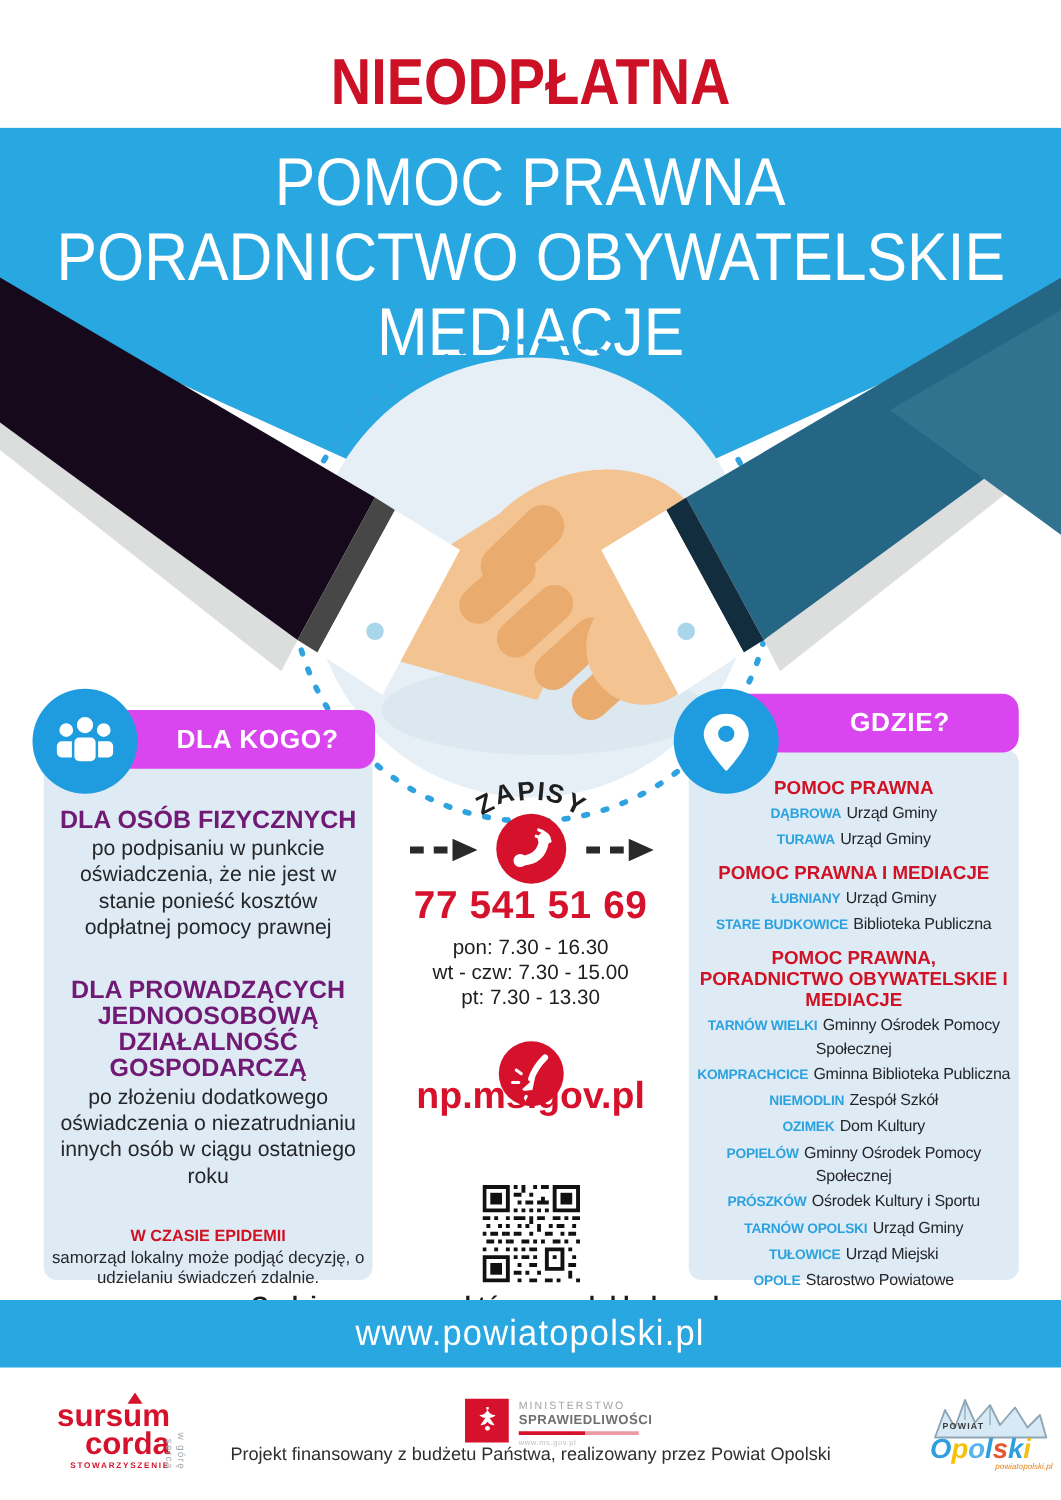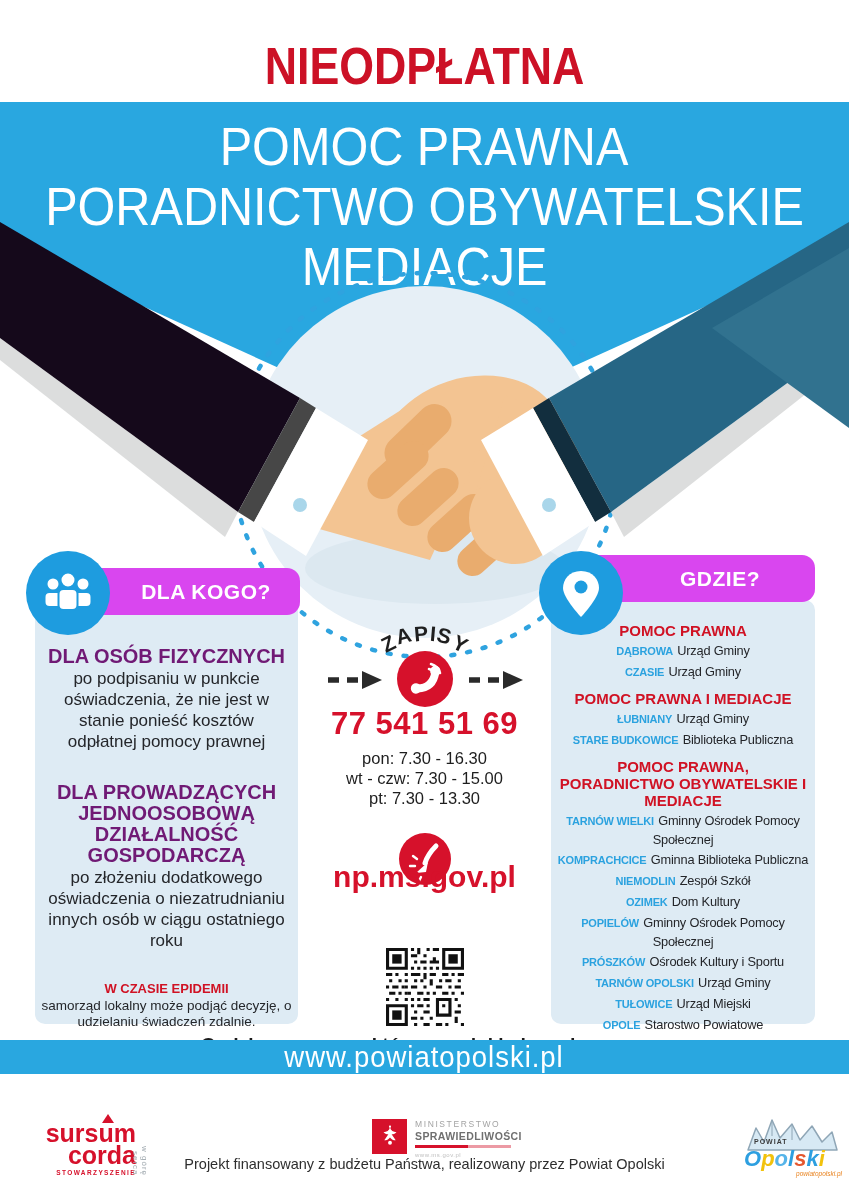--- a/index.html
+++ b/index.html
@@ -51,21 +51,21 @@
   .zl0{transform:translateY(10px) rotate(-26deg);} .zl1{transform:translateY(2px) rotate(-15deg);}
   .zl2{transform:translateY(0) rotate(-5deg);}     .zl3{transform:translateY(0) rotate(5deg);}
   .zl4{transform:translateY(2px) rotate(15deg);}   .zl5{transform:translateY(10px) rotate(26deg);}
   .phone-number{top:706px;left:0;right:0;text-align:center;font-size:31px;font-weight:700;
                 color:#D6112B;letter-spacing:.5px;z-index:4;}
   .hours{top:748px;left:0;right:0;text-align:center;font-size:16.5px;line-height:20px;color:#1E1E1E;z-index:4;}
   .np-site{top:860px;left:0;right:0;text-align:center;font-size:30px;font-weight:700;color:#D6112B;z-index:4;}
 
   
   .godziny{top:1034px;left:0;right:0;text-align:center;font-size:19px;font-weight:700;color:#1A1A1A;z-index:4;}
-  .site-bar{top:1040px;left:0;width:849px;height:34px;background:#29A7E0;z-index:4;
+  .site-bar{top:1040px;left:0;width:849px;height:54px;background:#29A7E0;z-index:4;
             display:flex;align-items:center;justify-content:center;}
   .site-bar span{color:#fff;font-size:29px;letter-spacing:1px;transform:scaleX(.95);}
 
   
   .sursum{left:36px;top:1122px;width:100px;text-align:right;z-index:4;}
   .sursum .s-line{font-size:25px;line-height:22px;font-weight:700;color:#D6112B;}
   .s-caret{position:absolute;top:-8px;right:22px;width:0;height:0;
            border-left:6px solid transparent;border-right:6px solid transparent;
            border-bottom:9px solid #D6112B;}
   .s-sub{font-size:6.5px;font-weight:700;color:#D6112B;letter-spacing:1.4px;margin-top:3px;}
@@ -222,21 +222,21 @@
       <path d="M1 14h2v1h-2zM4 14h1v1h-1zM7 14h1v1h-1zM10 14h2v1h-2zM13 14h1v1h-1zM15 14h1v1h-1zM18 14h2v1h-2zM21 14h1v1h-1zM24 14h1v1h-1z"></path>
       <path d="M0 16h1v1h-1zM3 16h1v1h-1zM8 16h1v1h-1zM10 16h1v1h-1zM12 16h2v1h-2zM22 16h1v1h-1z"></path>
       <path d="M16 16h5v1h-5zM16 17h1v4h-1zM20 17h1v4h-1zM16 21h5v1h-5zM18 18h1v1h-1z"></path>
       <path d="M8 18h1v1h-1zM10 18h2v1h-2zM13 18h1v1h-1zM23 18h1v1h-1zM9 20h1v1h-1zM12 20h2v1h-2zM22 20h2v1h-2zM8 22h2v1h-2zM11 22h1v1h-1zM14 22h1v1h-1zM22 22h1v2h-1zM9 24h1v1h-1zM12 24h2v1h-2zM16 24h2v1h-2zM19 24h1v1h-1zM24 24h1v1h-1z"></path>
     </g>
   </svg>
 
   <div class="abs panel panel-right">
     <p class="sec-title" style="margin-top:4px">POMOC PRAWNA</p>
     <div class="loc"><span class="city">DĄBROWA</span> <span class="venue">Urząd Gminy</span></div>
-    <div class="loc"><span class="city">CZASIE</span> <span class="venue">Urząd Gminy</span></div>
+    <div class="loc"><span class="city">TURAWA</span> <span class="venue">Urząd Gminy</span></div>
 
     <p class="sec-title">POMOC PRAWNA I MEDIACJE</p>
     <div class="loc"><span class="city">ŁUBNIANY</span> <span class="venue">Urząd Gminy</span></div>
     <div class="loc"><span class="city">STARE BUDKOWICE</span> <span class="venue">Biblioteka Publiczna</span></div>
 
     <p class="sec-title">POMOC PRAWNA, PORADNICTWO OBYWATELSKIE I MEDIACJE</p>
     <div class="loc"><span class="city">TARNÓW WIELKI</span> <span class="venue">Gminny Ośrodek Pomocy Społecznej</span></div>
     <div class="loc"><span class="city">KOMPRACHCICE</span> <span class="venue">Gminna Biblioteka Publiczna</span></div>
     <div class="loc"><span class="city">NIEMODLIN</span> <span class="venue">Zespół Szkół</span></div>
     <div class="loc"><span class="city">OZIMEK</span> <span class="venue">Dom Kultury</span></div>

